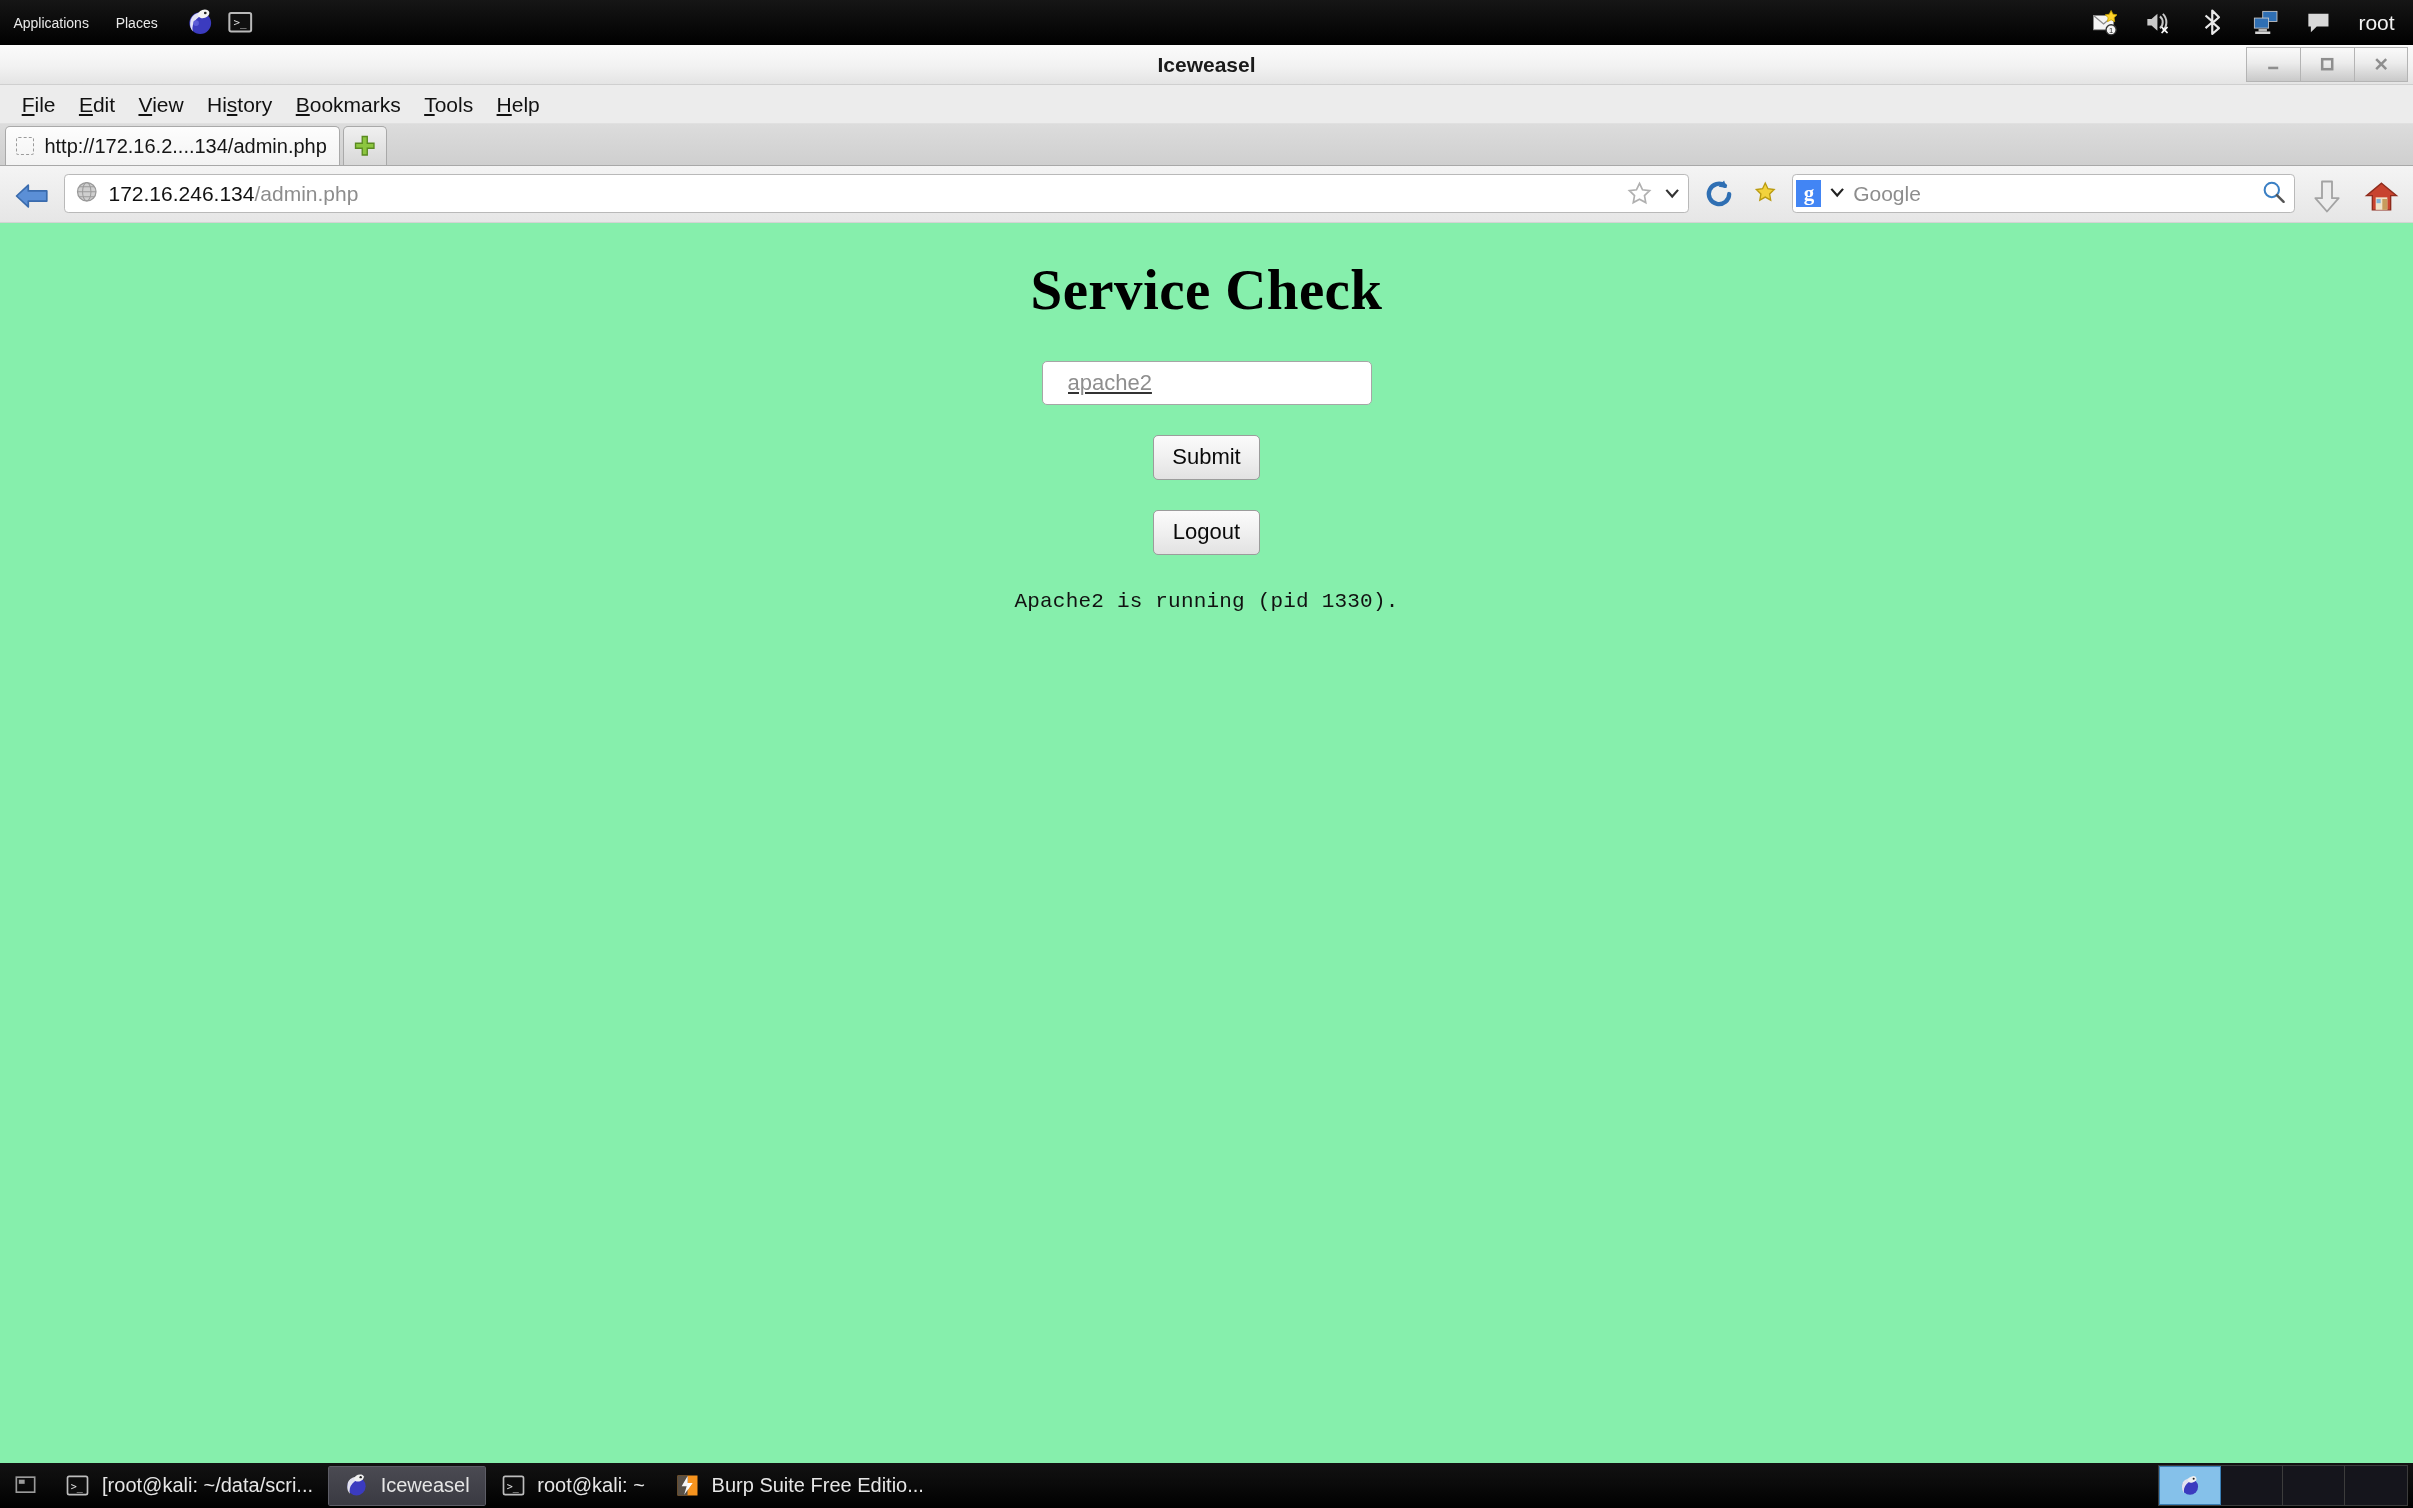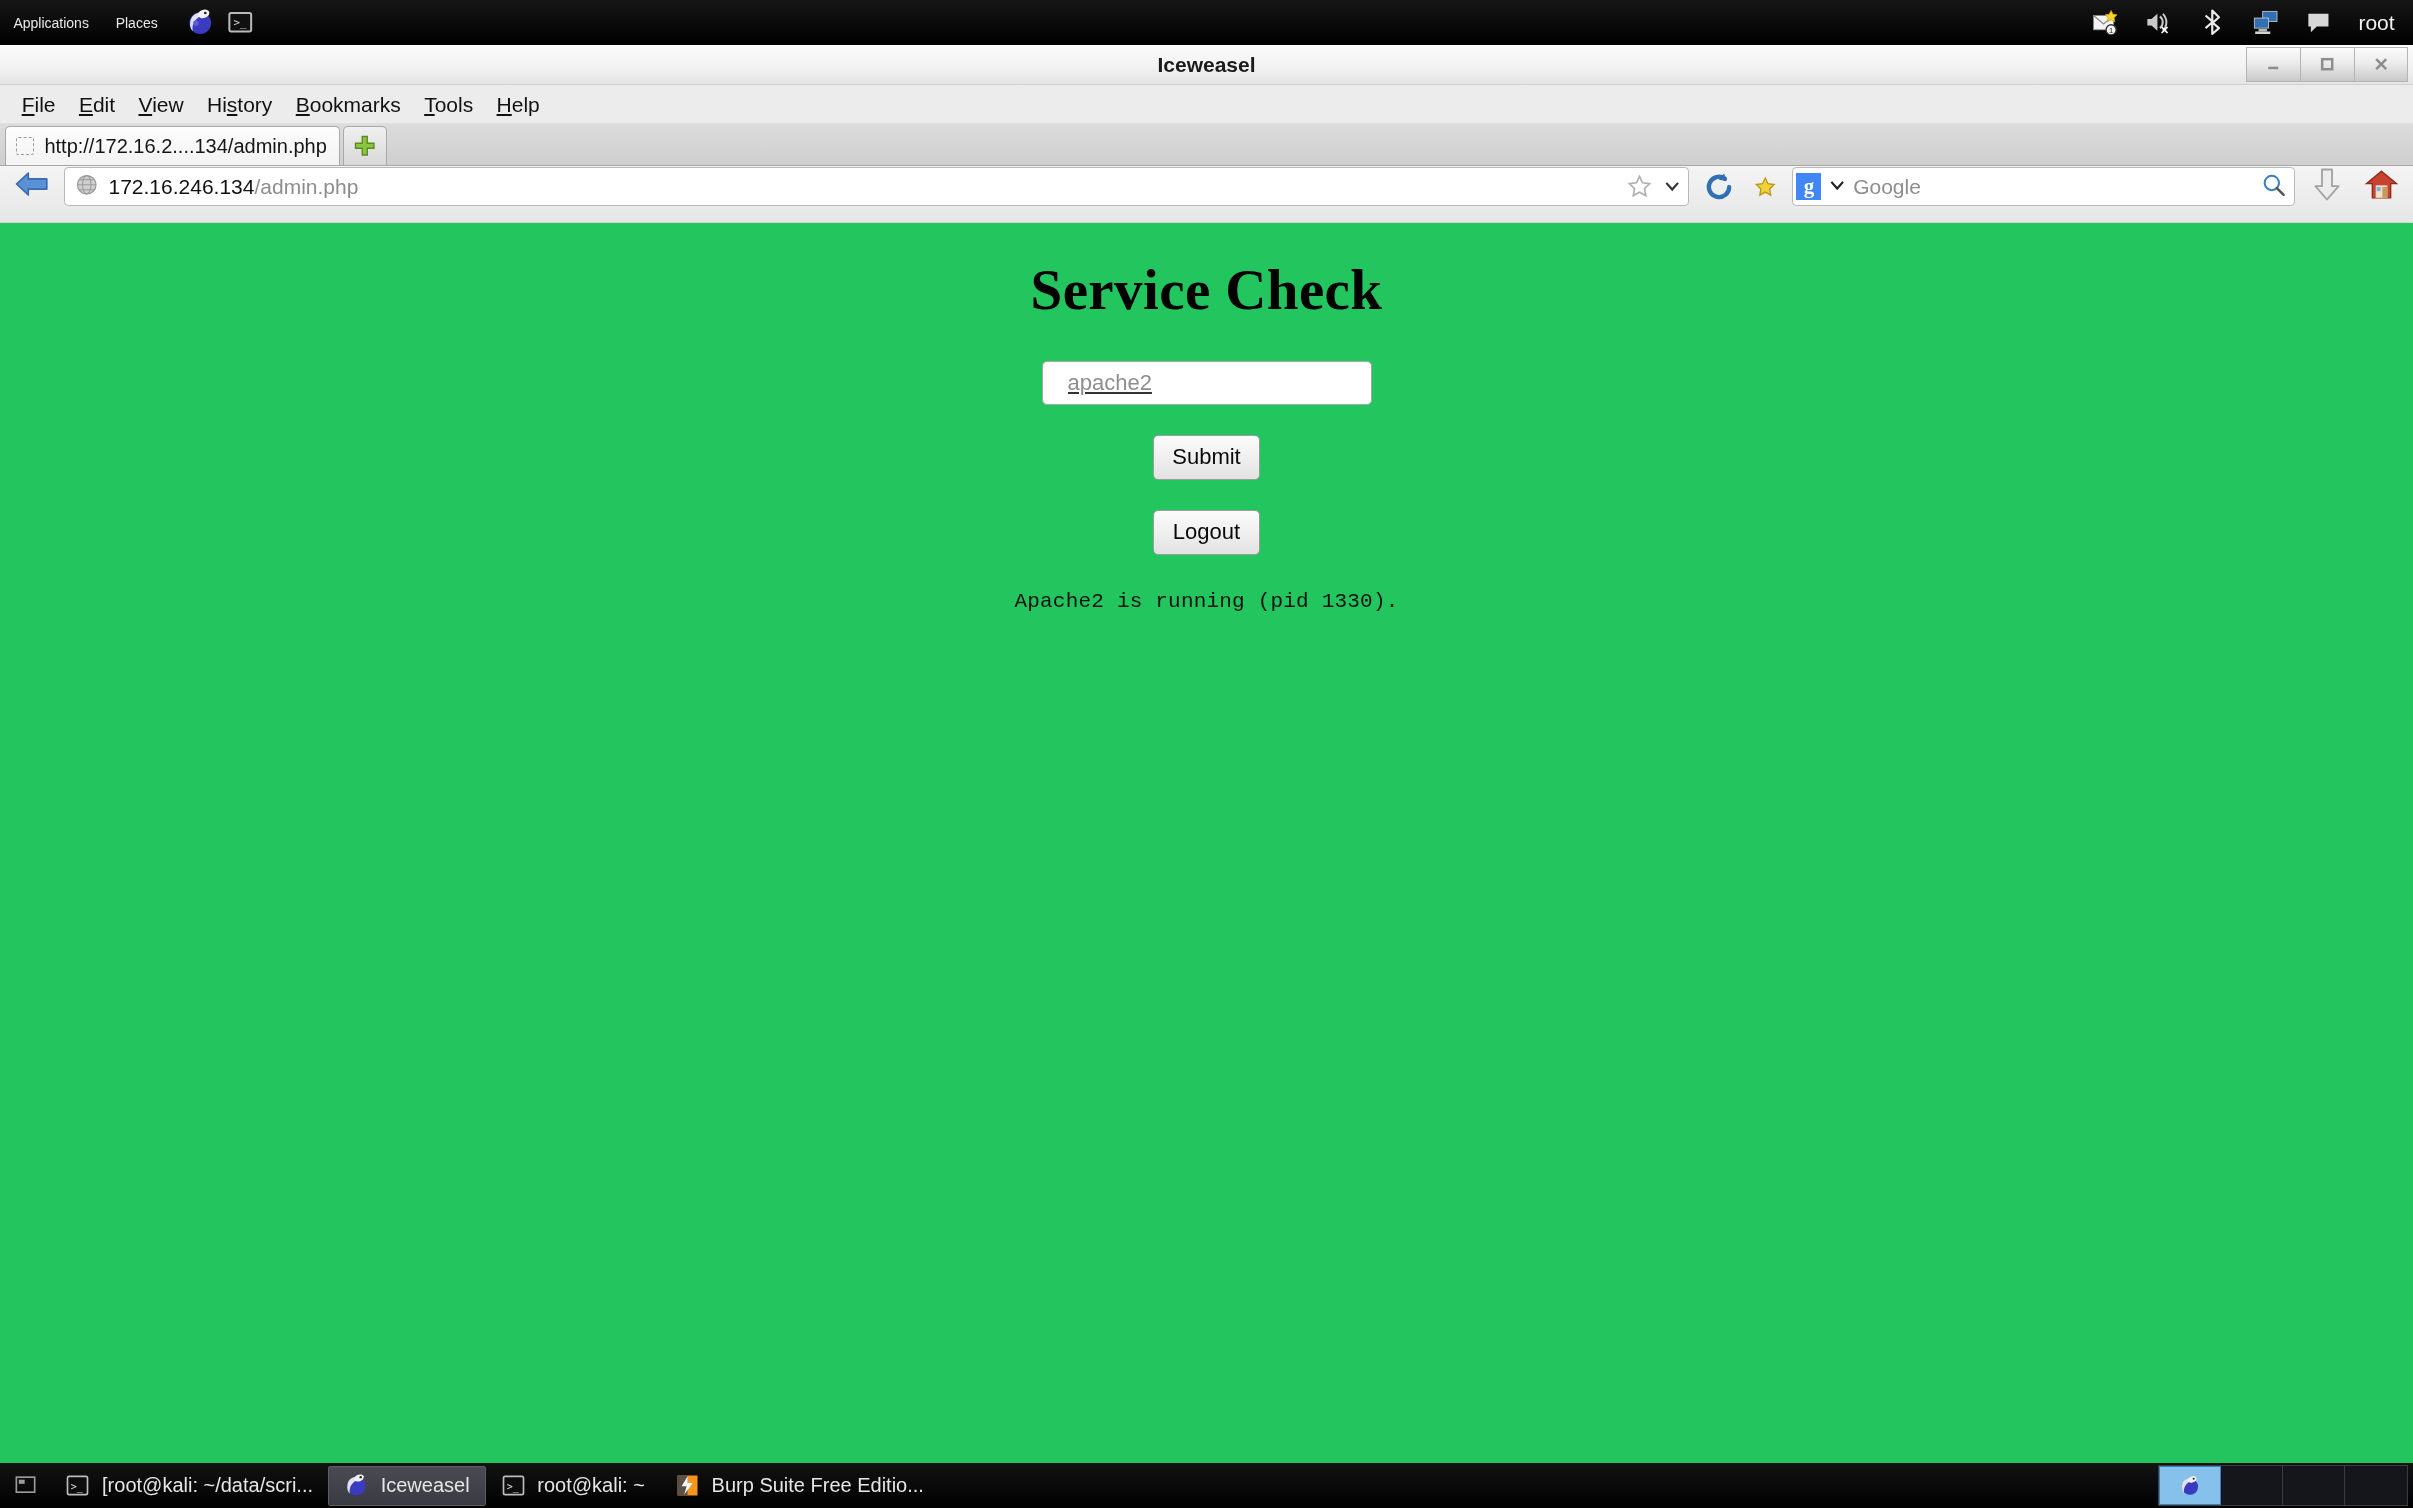--- a/index.html
+++ b/index.html
@@ -107,21 +107,21 @@
     background: linear-gradient(to bottom, #f0f0f0, #d8d8d8);
     border: 0.8px solid #a9a9a9; border-bottom: none;
     border-radius: 5px 5px 0 0;
     display: flex; align-items: center; justify-content: center;
   }
 
   
   #navbar {
     height: 57px; width: 100%;
     background: linear-gradient(to bottom, #f4f4f4, #e6e6e6);
-    display: flex; align-items: flex-end; padding: 16px 10px; gap: 10px;
+    display: flex; align-items: flex-start; padding: 8px 10px; gap: 10px;
     border-bottom: 0.8px solid #d4d4d4;
   }
   #back-button { width: 44px; height: 44px; display:flex; align-items:center; justify-content:center; flex:none;}
   #urlbar {
     flex: 1 1 auto; height: 39px;
     background: #fff; border: 1.7px solid #b9b9b9; border-radius: 4.2px;
     display: flex; align-items: center; padding: 0 6.7px 0 10px; gap: 10px;
     min-width: 0;
   }
   #url-text { font-size: 21px; color: #111; white-space: nowrap; flex: 1 1 auto; overflow: hidden; }
@@ -154,21 +154,21 @@
     display: flex; align-items: center; gap: 5.9px;
     padding: 0 10px; height: 37px; font-size: 20px; color: #111;
     white-space: nowrap;
   }
   .bm-icon { width: 22px; height: 22px; flex: none; display: block; }
 
   
   #page {
     position: absolute; top: 178px; left: 0;
     width: 2413px; height: 1240px;
-    background: #22c55e;
+    background: #86efac;
     overflow: hidden;
   }
   #page-heading {
     text-align: center;
     font-family: "Liberation Serif", serif;
     font-weight: bold;
     font-size: 57px;
     color: #000;
     margin: 34px 0 0 0;
     letter-spacing: 0.4px;

